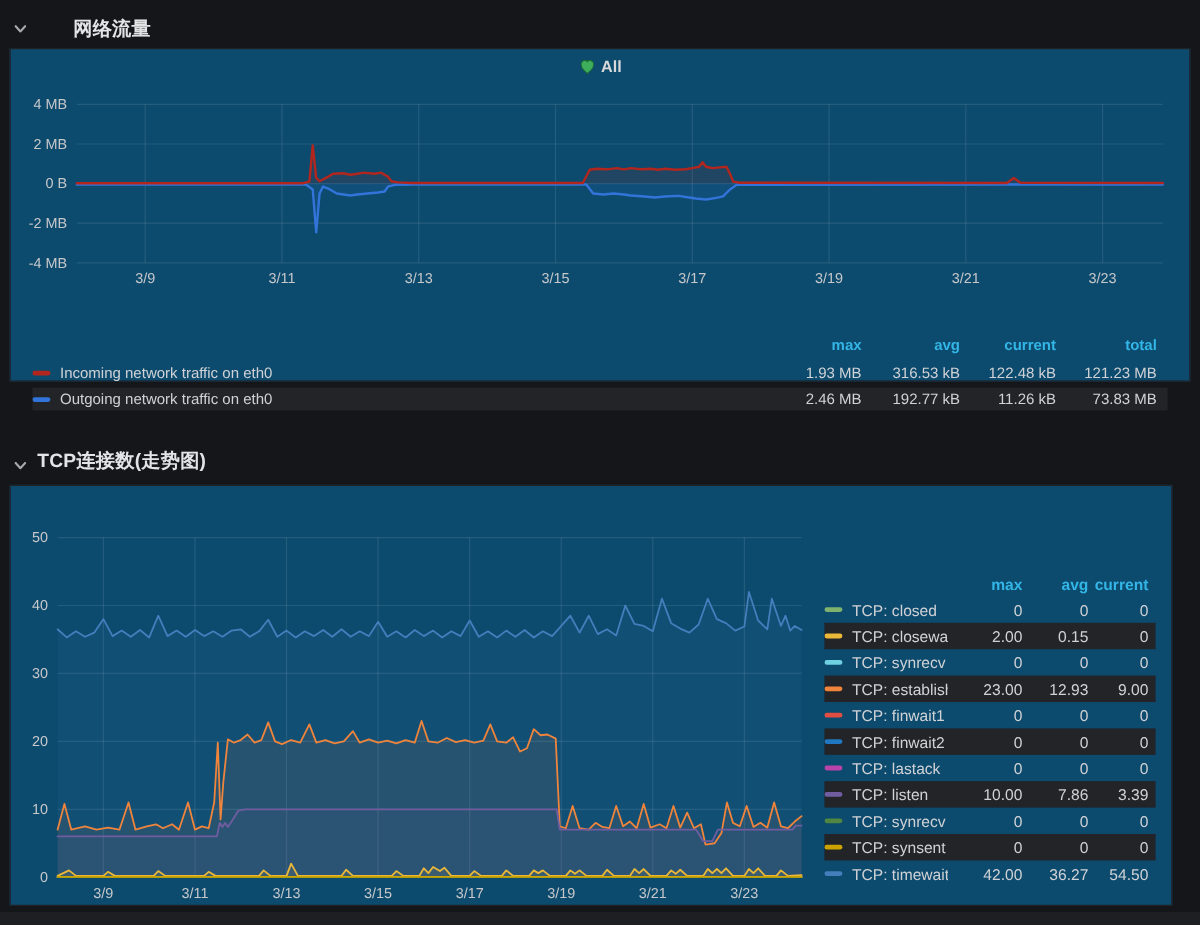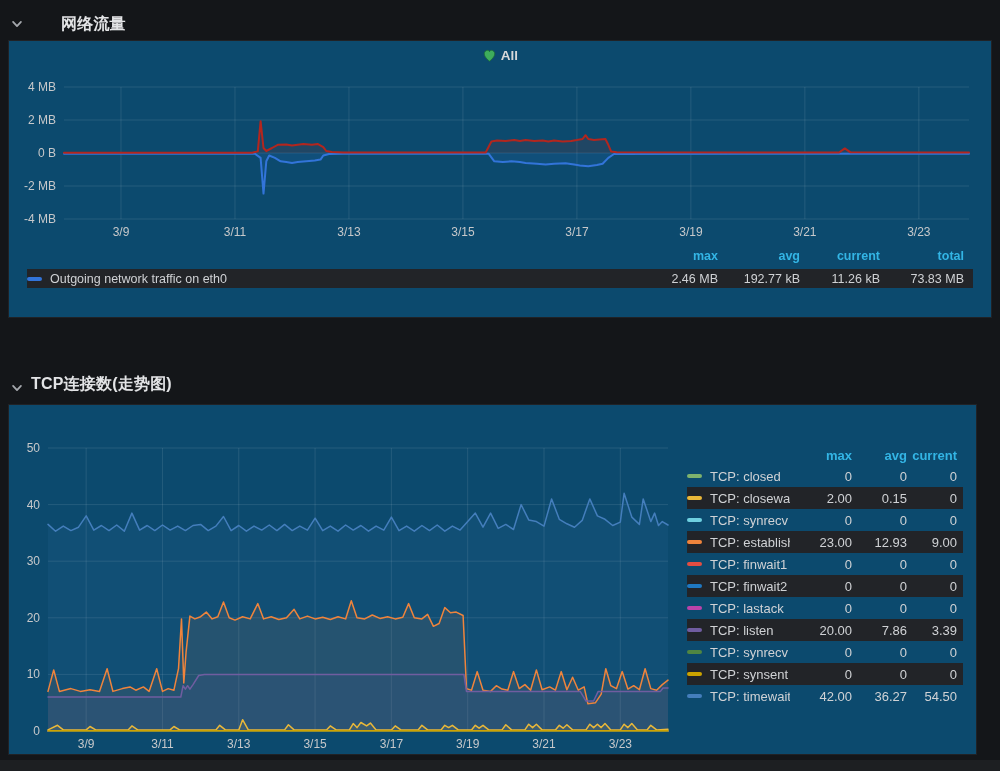--- a/index.html
+++ b/index.html
@@ -9,21 +9,21 @@
   .row-header .rtitle{font-size:16px;font-weight:bold;color:#e3e4e6;letter-spacing:.2px;}
   .collapsed-row{position:absolute;left:8px;width:984px;height:29px;background:#1f2125;display:flex;align-items:center;gap:7px;padding-left:10px;box-sizing:border-box;cursor:pointer;}
   .collapsed-row .rtitle{font-size:16px;font-weight:bold;color:#e3e4e6;}
   .collapsed-row .rnote{font-size:13px;font-style:italic;color:#85878b;margin-left:8px;}
   .drag-dots{position:absolute;right:8px;top:5px;}
   .panel{position:absolute;background:#0c4a6e;border:1px solid #202226;box-sizing:border-box;}
   .panel-title{position:absolute;top:7px;left:0;right:0;text-align:center;font-size:13.5px;font-weight:bold;color:#d8d9da;cursor:pointer;}
   .panel-title .hicon{vertical-align:-3px;margin-right:4px;}
   svg.chart{position:absolute;inset:0;}
   
-  .legend{position:absolute;font-size:12.5px;color:#d0d2d5;}
+  .legend{position:absolute;font-size:12.5px;color:#d0d2d5;margin-top:32px;}
   .lrow{display:grid;align-items:center;}
   .legend-net{left:18px;top:207px;width:946px;}
   .legend-net .lrow{grid-template-columns:1fr 92px 82px 80px 84px;height:19px;padding-right:9px;margin-bottom:3px;}
   .legend-net .lhead{height:15px;margin-bottom:6px;}
   .legend-tcp{left:678px;top:41px;width:276px;font-size:13px;}
   .legend-tcp .lrow{grid-template-columns:1fr 62px 55px 50px;height:22px;padding-right:6px;}
   .legend-tcp .lhead{height:19px;}
   .lhead .hv{color:#33b5e5;font-weight:bold;text-align:right;cursor:pointer;}
   .lv{text-align:right;}
   .lname{display:flex;align-items:center;gap:8px;cursor:pointer;white-space:nowrap;overflow:hidden;}
@@ -81,20 +81,30 @@
         <text x="795.8690176322419" y="195" text-anchor="middle" fill="#c7c8ca" font-size="12">3/21</text>
         <text x="909.8488664987406" y="195" text-anchor="middle" fill="#c7c8ca" font-size="12">3/23</text>
       </svg>
     <div class="legend legend-net" id="legend-0">
         <div class="lrow lhead">
           <span></span>
           <span class="hv">max</span>
           <span class="hv">avg</span>
           <span class="hv">current</span>
           <span class="hv">total</span>
+        </div>
+        <div class="lrow">
+          <span class="lname">
+            <span class="lmark" style="background: rgb(179, 38, 30);"></span>
+            <span>Incoming network traffic on eth0</span>
+          </span>
+          <span class="lv">1.93 MB</span>
+          <span class="lv">316.53 kB</span>
+          <span class="lv">122.48 kB</span>
+          <span class="lv">121.23 MB</span>
         </div>
         <div class="lrow striped">
           <span class="lname">
             <span class="lmark" style="background: rgb(50, 116, 217);"></span>
             <span>Outgoing network traffic on eth0</span>
           </span>
           <span class="lv">2.46 MB</span>
           <span class="lv">192.77 kB</span>
           <span class="lv">11.26 kB</span>
           <span class="lv">73.83 MB</span>
@@ -231,21 +241,21 @@
           </span>
           <span class="lv">0</span>
           <span class="lv">0</span>
           <span class="lv">0</span>
         </div>
         <div class="lrow striped">
           <span class="lname">
             <span class="lmark" style="background: rgb(112, 93, 160);"></span>
             <span>TCP: listen</span>
           </span>
-          <span class="lv">20.00</span>
+          <span class="lv">10.00</span>
           <span class="lv">7.86</span>
           <span class="lv">3.39</span>
         </div>
         <div class="lrow">
           <span class="lname">
             <span class="lmark" style="background: rgb(80, 134, 66);"></span>
             <span>TCP: synrecv</span>
           </span>
           <span class="lv">0</span>
           <span class="lv">0</span>

